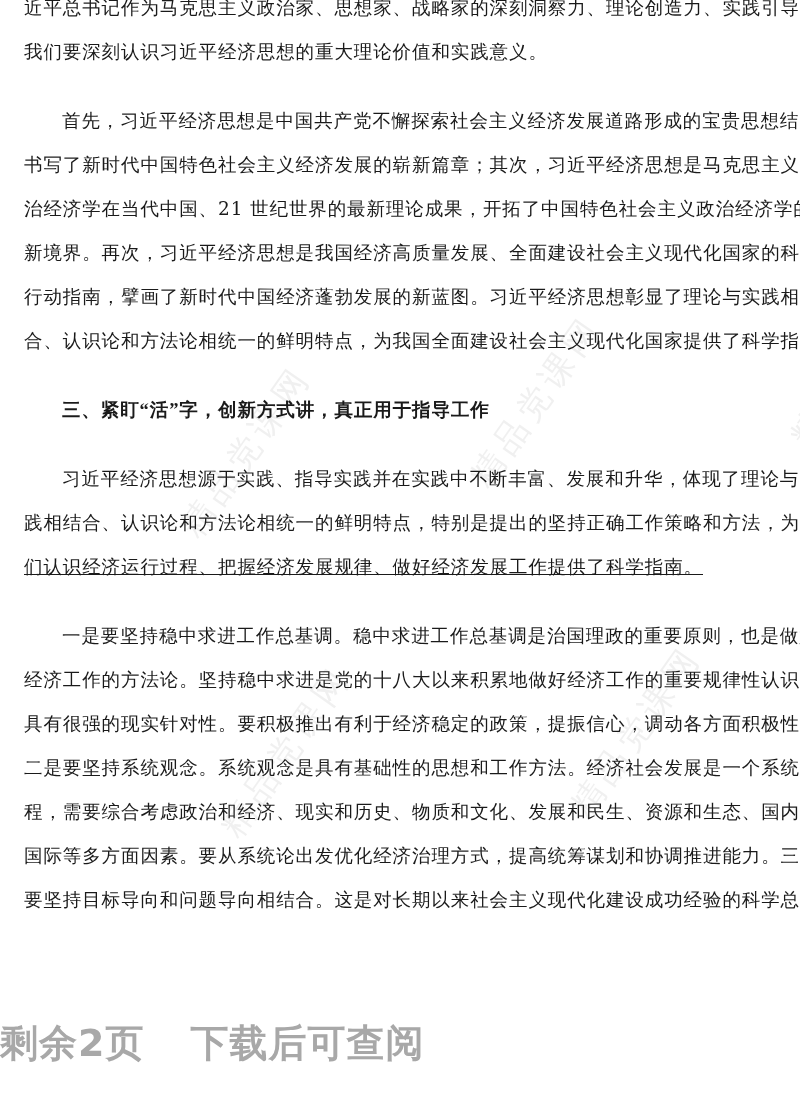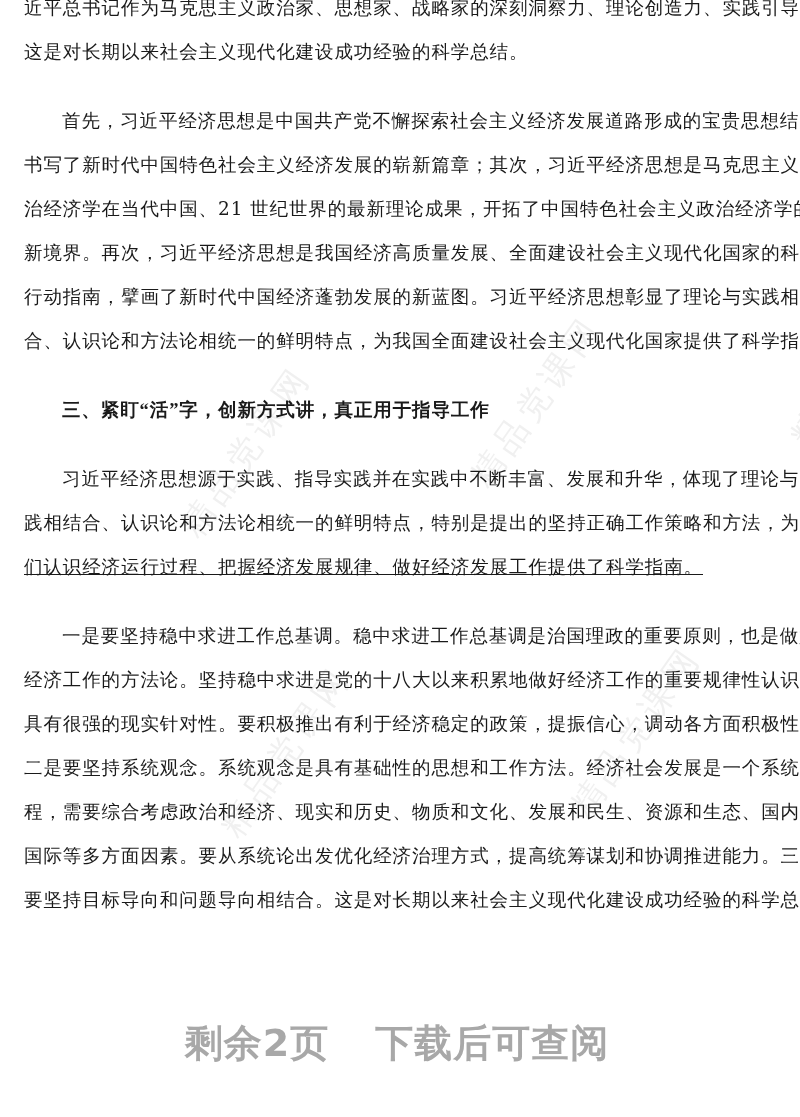--- a/index.html
+++ b/index.html
@@ -7,40 +7,40 @@
          font-family: "DejaVu Serif", "Liberation Serif", serif; color: #1a1a1a; }
   .page { position: absolute; left: 0; top: 0; width: 800px; height: 1117px; }
   .line { position: absolute; left: 24px; width: 752px; font-size: 18.5px; line-height: 24px;
           white-space: nowrap; letter-spacing: 0.9px; }
   .line.indent { left: 62px; width: 714px; }
   .heading { font-weight: bold; }
   .justify { text-align-last: justify; text-align: justify; }
   .watermark { position: absolute; font-size: 34px; color: rgba(200,200,200,0.28);
                transform: rotate(-55deg); transform-origin: left top; white-space: nowrap;
                font-family: "DejaVu Sans", sans-serif; letter-spacing: 6px; pointer-events: none; }
-  .remaining { position: absolute; top: 1018px; left: 0; width: 794px; text-align: center;
+  .remaining { position: absolute; top: 1018px; left: 0; width: 794px; 
                font-family: "DejaVu Sans", "Liberation Sans", sans-serif; font-weight: bold;
                font-size: 38px; color: #a8a8a8; letter-spacing: 1px; }
   .remaining span { display: inline-block; }
   .remaining .gap { width: 46px; }
 </style>
 </head>
 <body>
 
 <div class="page">
 
   <div class="watermark" style="left:170px; top:520px;">精品党课网</div>
   <div class="watermark" style="left:460px; top:470px;">精品党课网</div>
   <div class="watermark" style="left:780px; top:430px;">精品党课网</div>
   <div class="watermark" style="left:210px; top:820px;">精品党课网</div>
   <div class="watermark" style="left:560px; top:800px;">精品党课网</div>
 
   <div id="lines">
     <div class="line justify" style="top: -4px;">近平总书记作为马克思主义政治家、思想家、战略家的深刻洞察力、理论创造力、实践引导力。</div>
-    <div class="line" style="top: 40px;">这是对长期以来社会主义现代化建设成功经验的科学总结。</div>
+    <div class="line" style="top: 40px;">我们要深刻认识习近平经济思想的重大理论价值和实践意义。</div>
     <div class="line indent justify" style="top: 109px;">首先，习近平经济思想是中国共产党不懈探索社会主义经济发展道路形成的宝贵思想结晶，</div>
     <div class="line justify" style="top: 153px;">书写了新时代中国特色社会主义经济发展的崭新篇章；其次，习近平经济思想是马克思主义政</div>
     <div class="line justify" style="top: 197px;">治经济学在当代中国、21 世纪世界的最新理论成果，开拓了中国特色社会主义政治经济学的</div>
     <div class="line justify" style="top: 241px;">新境界。再次，习近平经济思想是我国经济高质量发展、全面建设社会主义现代化国家的科学</div>
     <div class="line justify" style="top: 285px;">行动指南，擘画了新时代中国经济蓬勃发展的新蓝图。习近平经济思想彰显了理论与实践相结</div>
     <div class="line justify" style="top: 329px;">合、认识论和方法论相统一的鲜明特点，为我国全面建设社会主义现代化国家提供了科学指引。</div>
     <div class="line indent heading" style="top: 398px; font-family: Liberation Serif, serif;">三、紧盯“活”字，创新方式讲，真正用于指导工作</div>
     <div class="line indent justify" style="top: 467px;">习近平经济思想源于实践、指导实践并在实践中不断丰富、发展和升华，体现了理论与实</div>
     <div class="line justify" style="top: 511px;">践相结合、认识论和方法论相统一的鲜明特点，特别是提出的坚持正确工作策略和方法，为我</div>
     <div class="line" style="top: 555px; text-decoration: underline;">们认识经济运行过程、把握经济发展规律、做好经济发展工作提供了科学指南。</div>

